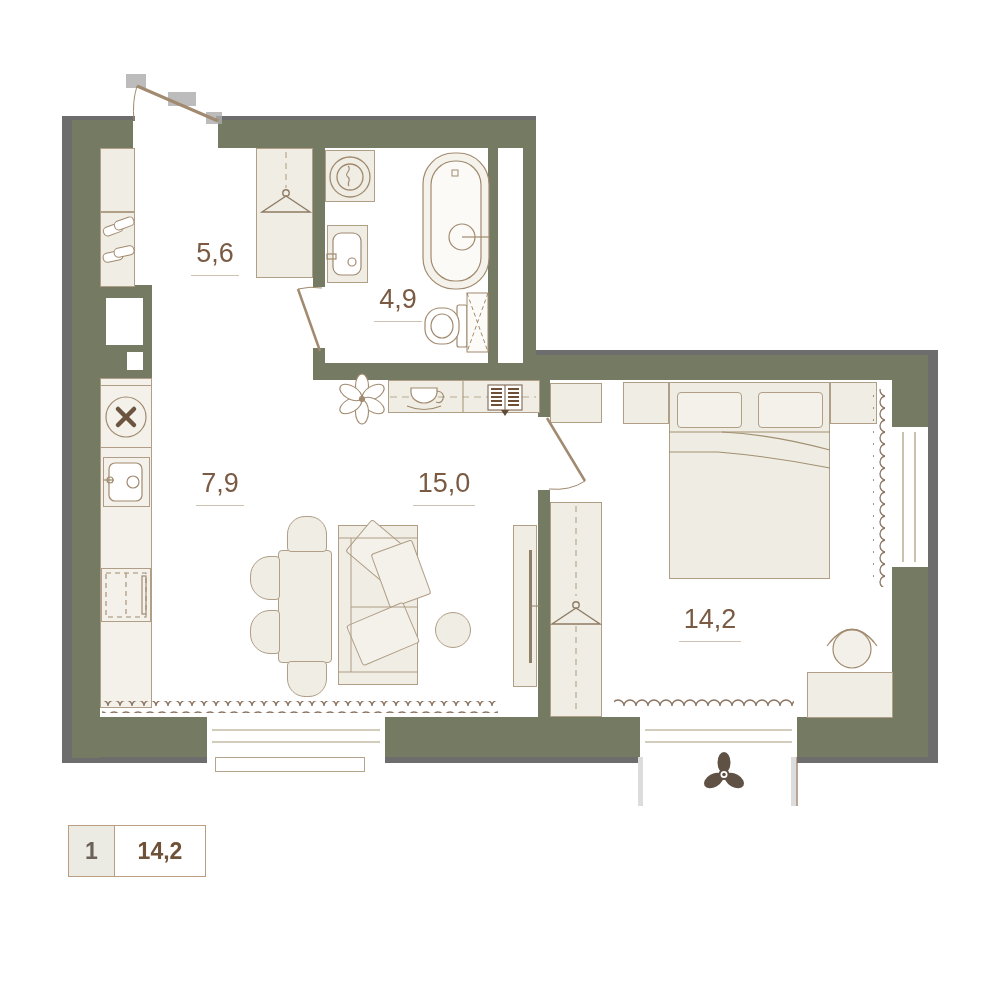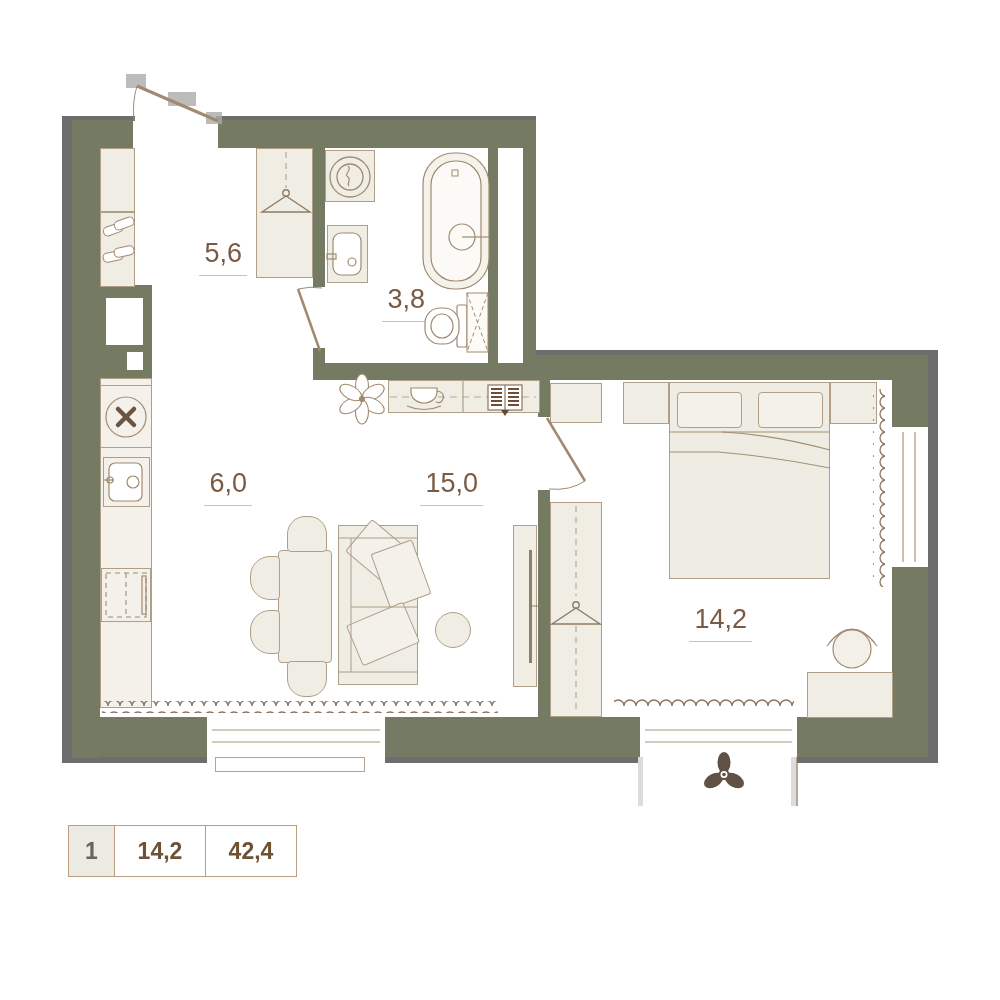--- a/index.html
+++ b/index.html
@@ -5,21 +5,21 @@
   html,body{margin:0;padding:0;background:#fff;}
   .canvas{position:relative;width:1000px;height:1000px;background:#fff;overflow:hidden;
           font-family:"Liberation Sans",sans-serif;}
   .wall{position:absolute;background:#757a62;}
   .edge{position:absolute;background:#6d6d6d;}
   .whitebox{position:absolute;background:#ffffff;}
   .furn{position:absolute;background:#efede4;border:1px solid #b09e86;box-sizing:border-box;}
   .furn-light{background:#f3f1ea;}
   .sill{position:absolute;background:#ffffff;border:1px solid #b5a48e;box-sizing:border-box;}
   .balcony-strip{position:absolute;background:#dcdcdc;}
-  .room-label{position:absolute;font-size:27px;color:#7a5a42;text-align:right;}
+  .room-label{position:absolute;font-size:27px;color:#7a5a42;text-align:center;}
   .room-label span{display:inline-block;border-bottom:1px solid #cfc2b2;padding:0 5px 6px 5px;}
   .tv-bar{position:absolute;background:#8f7e68;}
   .svg-overlay{position:absolute;left:0;top:0;z-index:6;}
   .legend{position:absolute;left:68px;top:825px;display:flex;z-index:7;}
   .legend .cell{height:52px;border:1px solid #bb9e82;box-sizing:border-box;
                 display:flex;align-items:center;justify-content:center;
                 font-size:23px;font-weight:600;background:#fff;margin-left:-1px;}
   .legend .cell.first{margin-left:0;background:#ecebe3;color:#6b635a;width:47px;}
   .legend .cell.val{color:#6f5138;width:92px;}
 </style>
@@ -96,23 +96,23 @@
   <div class="furn" style="left:830px;top:382px;width:47px;height:42px;"></div>
   <div class="furn" style="left:669px;top:382px;width:161px;height:197px;background:#eeece3;"></div>
   <div class="furn furn-light" style="left:677px;top:392px;width:65px;height:36px;border-radius:4px;"></div>
   <div class="furn furn-light" style="left:758px;top:392px;width:65px;height:36px;border-radius:4px;"></div>
   <div class="furn" style="left:550px;top:502px;width:52px;height:215px;"></div>
   <div class="furn" style="left:807px;top:672px;width:86px;height:46px;"></div>
 
   <div class="room-label" style="left:183px;top:238px;width:64px;">
     <span>5,6</span></div>
   <div class="room-label" style="left:366px;top:284px;width:64px;">
-    <span>3,8</span></div>
+    <span>4,9</span></div>
   <div class="room-label" style="left:188px;top:468px;width:64px;">
-    <span>6,0</span></div>
+    <span>7,9</span></div>
   <div class="room-label" style="left:405px;top:468px;width:78px;">
     <span>15,0</span></div>
   <div class="room-label" style="left:668px;top:604px;width:84px;">
     <span>14,2</span></div>
 
   <svg class="svg-overlay" width="1000" height="1000" viewBox="0 0 1000 1000">
     <defs>
       <pattern id="scallopH" width="12" height="12" patternUnits="userSpaceOnUse">
         <path d="M0,10 a6,6 0 0 1 12,0" fill="none" stroke="#8c7663" stroke-width="1.3"></path>
       </pattern>
@@ -293,16 +293,15 @@
       <ellipse cx="724" cy="762.5" rx="6.5" ry="10.5" fill="#5f5244" transform="rotate(120 724 774.5)"></ellipse>
       <ellipse cx="724" cy="762.5" rx="6.5" ry="10.5" fill="#5f5244" transform="rotate(240 724 774.5)"></ellipse>
       <circle cx="724" cy="774.5" r="4.5" fill="#ffffff" stroke="#5f5244" stroke-width="2"></circle>
       <circle cx="724" cy="774.5" r="1.8" fill="#5f5244"></circle>
     </g>
   </svg>
 
   <div class="legend">
     <div class="cell first">1</div>
     <div class="cell val">14,2</div>
-    <div class="cell val">42,4</div>
   </div>
 
 </div>
 
 </body></html>

